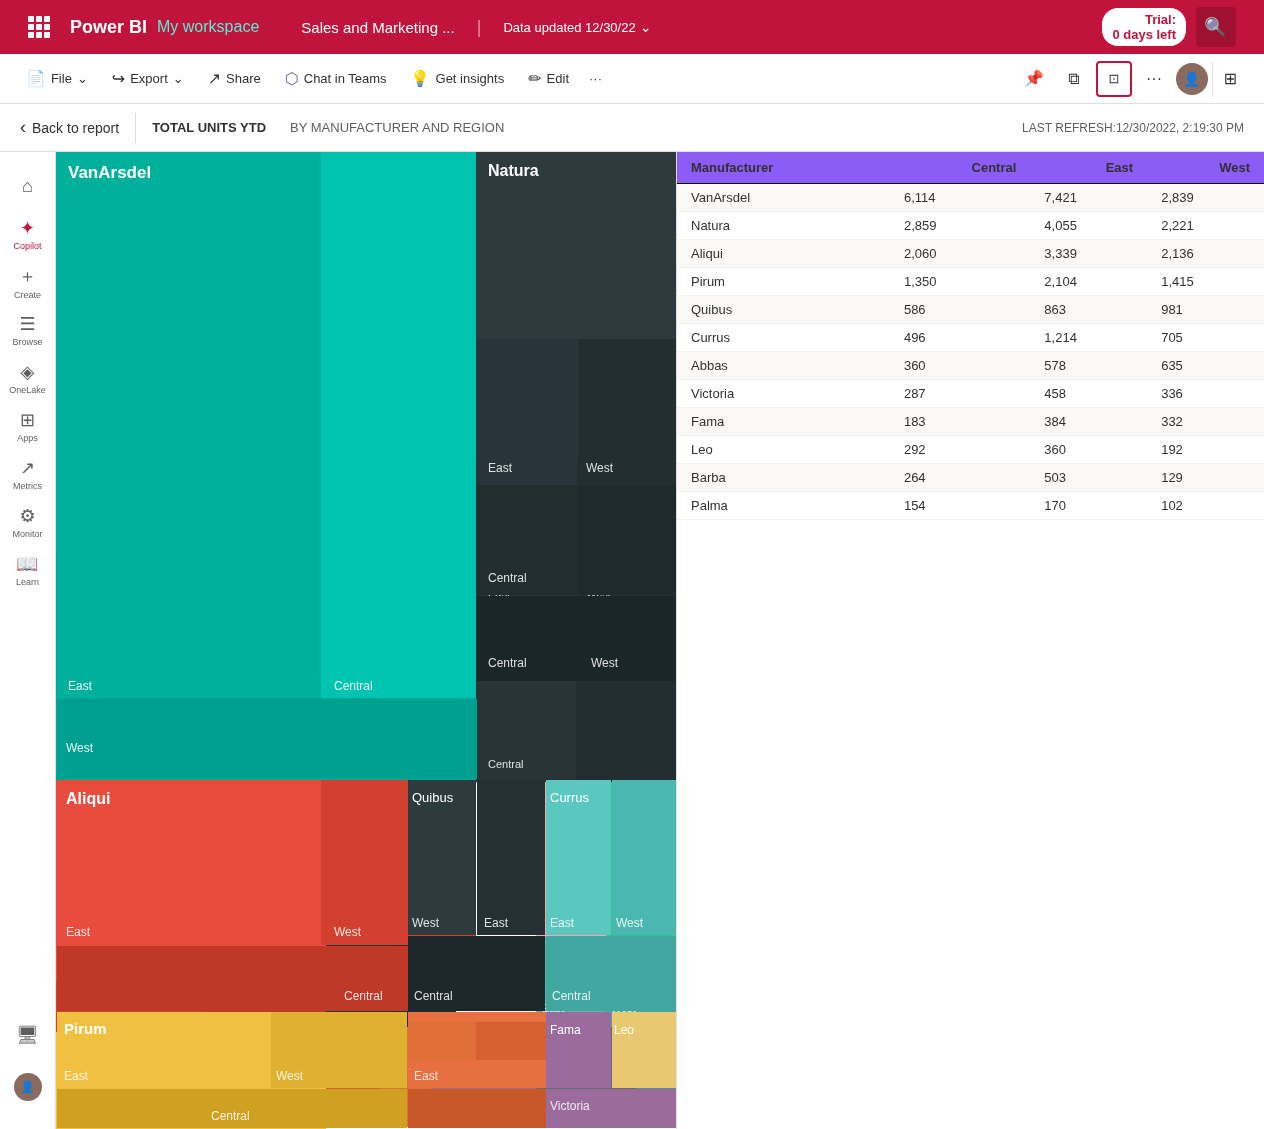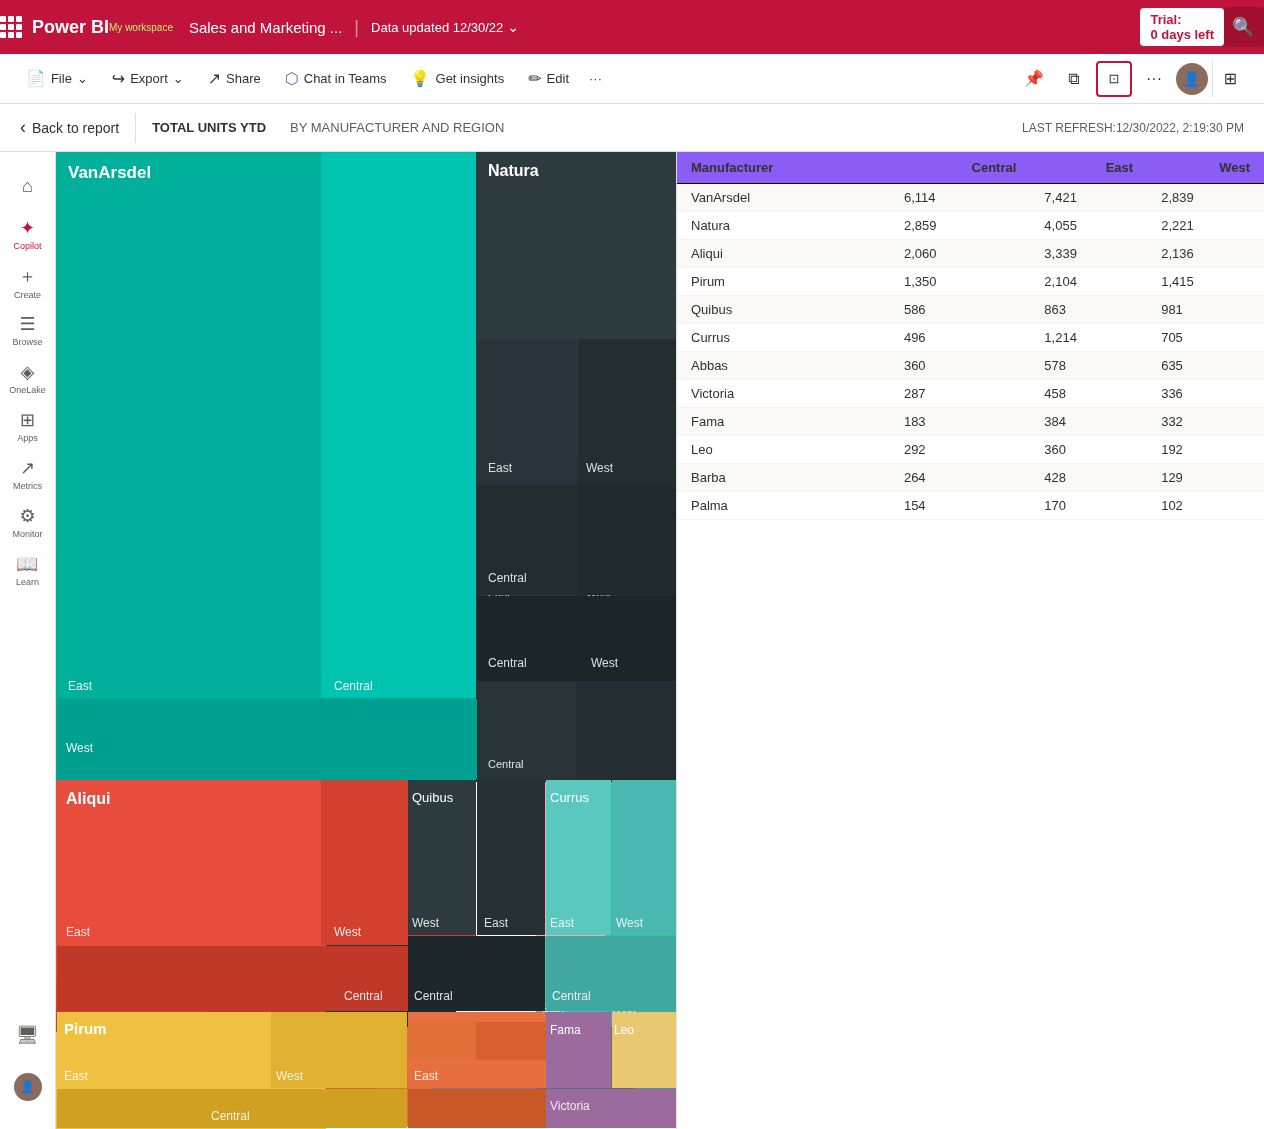--- a/index.html
+++ b/index.html
@@ -4,33 +4,34 @@
   <style>
     * { box-sizing: border-box; margin: 0; padding: 0; }
     body { font-family: 'Segoe UI', Arial, sans-serif; font-size: 13px; background: #f3f2f1; overflow: hidden; width: 1264px; height: 1129px; }
 
     
     .top-bar {
       background: #c0143c;
       height: 54px;
       display: flex;
       align-items: center;
-      padding: 0 0;
+      padding: 0 28px;
       color: white;
+      gap: 10px;
     }
     .top-bar-grid { display: flex; align-items: center; gap: 6px; margin-right: 10px; }
     .grid-icon { display: grid; grid-template-columns: repeat(3,6px); gap: 2px; }
     .grid-dot { width: 6px; height: 6px; background: white; border-radius: 1px; }
     .top-brand { font-size: 18px; font-weight: 700; color: white; letter-spacing: 0; }
-    .top-workspace { font-size: 10px; color: #bef264; margin-right: 4px; }
+    .top-workspace { font-size: 16px; color: #5eead4; margin-right: 20px; }
     .top-title { font-size: 15px; color: white; margin-left: 12px; }
     .top-separator { color: rgba(255,255,255,0.5); margin: 0 12px; font-size: 18px; }
     .top-dateupdated { font-size: 13px; color: white; display: flex; align-items: center; gap: 4px; }
     .top-spacer { flex: 1; }
-    .trial-box { background: white; color: #c0143c; padding: 4px 10px; border-radius: 4px; font-size: 13px; font-weight: 600; text-align: left; }
+    .trial-box { background: white; color: #c0143c; padding: 4px 10px; border-radius: 16px; font-size: 13px; font-weight: 600; text-align: right; }
     .search-btn { background: #a01030; border: none; color: white; width: 40px; height: 40px; display: flex; align-items: center; justify-content: center; cursor: pointer; border-radius: 4px; font-size: 18px; }
 
     
     .toolbar {
       background: white;
       height: 50px;
       display: flex;
       align-items: center;
       padding: 0 16px;
       gap: 4px;
@@ -522,21 +523,21 @@
   </tr>
             <tr>
     <td>Leo</td>
     <td>292</td>
     <td>360</td>
     <td>192</td>
   </tr>
             <tr>
     <td>Barba</td>
     <td>264</td>
-    <td>428</td>
+    <td>503</td>
     <td>129</td>
   </tr>
             <tr>
     <td>Palma</td>
     <td>154</td>
     <td>170</td>
     <td>102</td>
   </tr>
           </tbody>
       </table>

